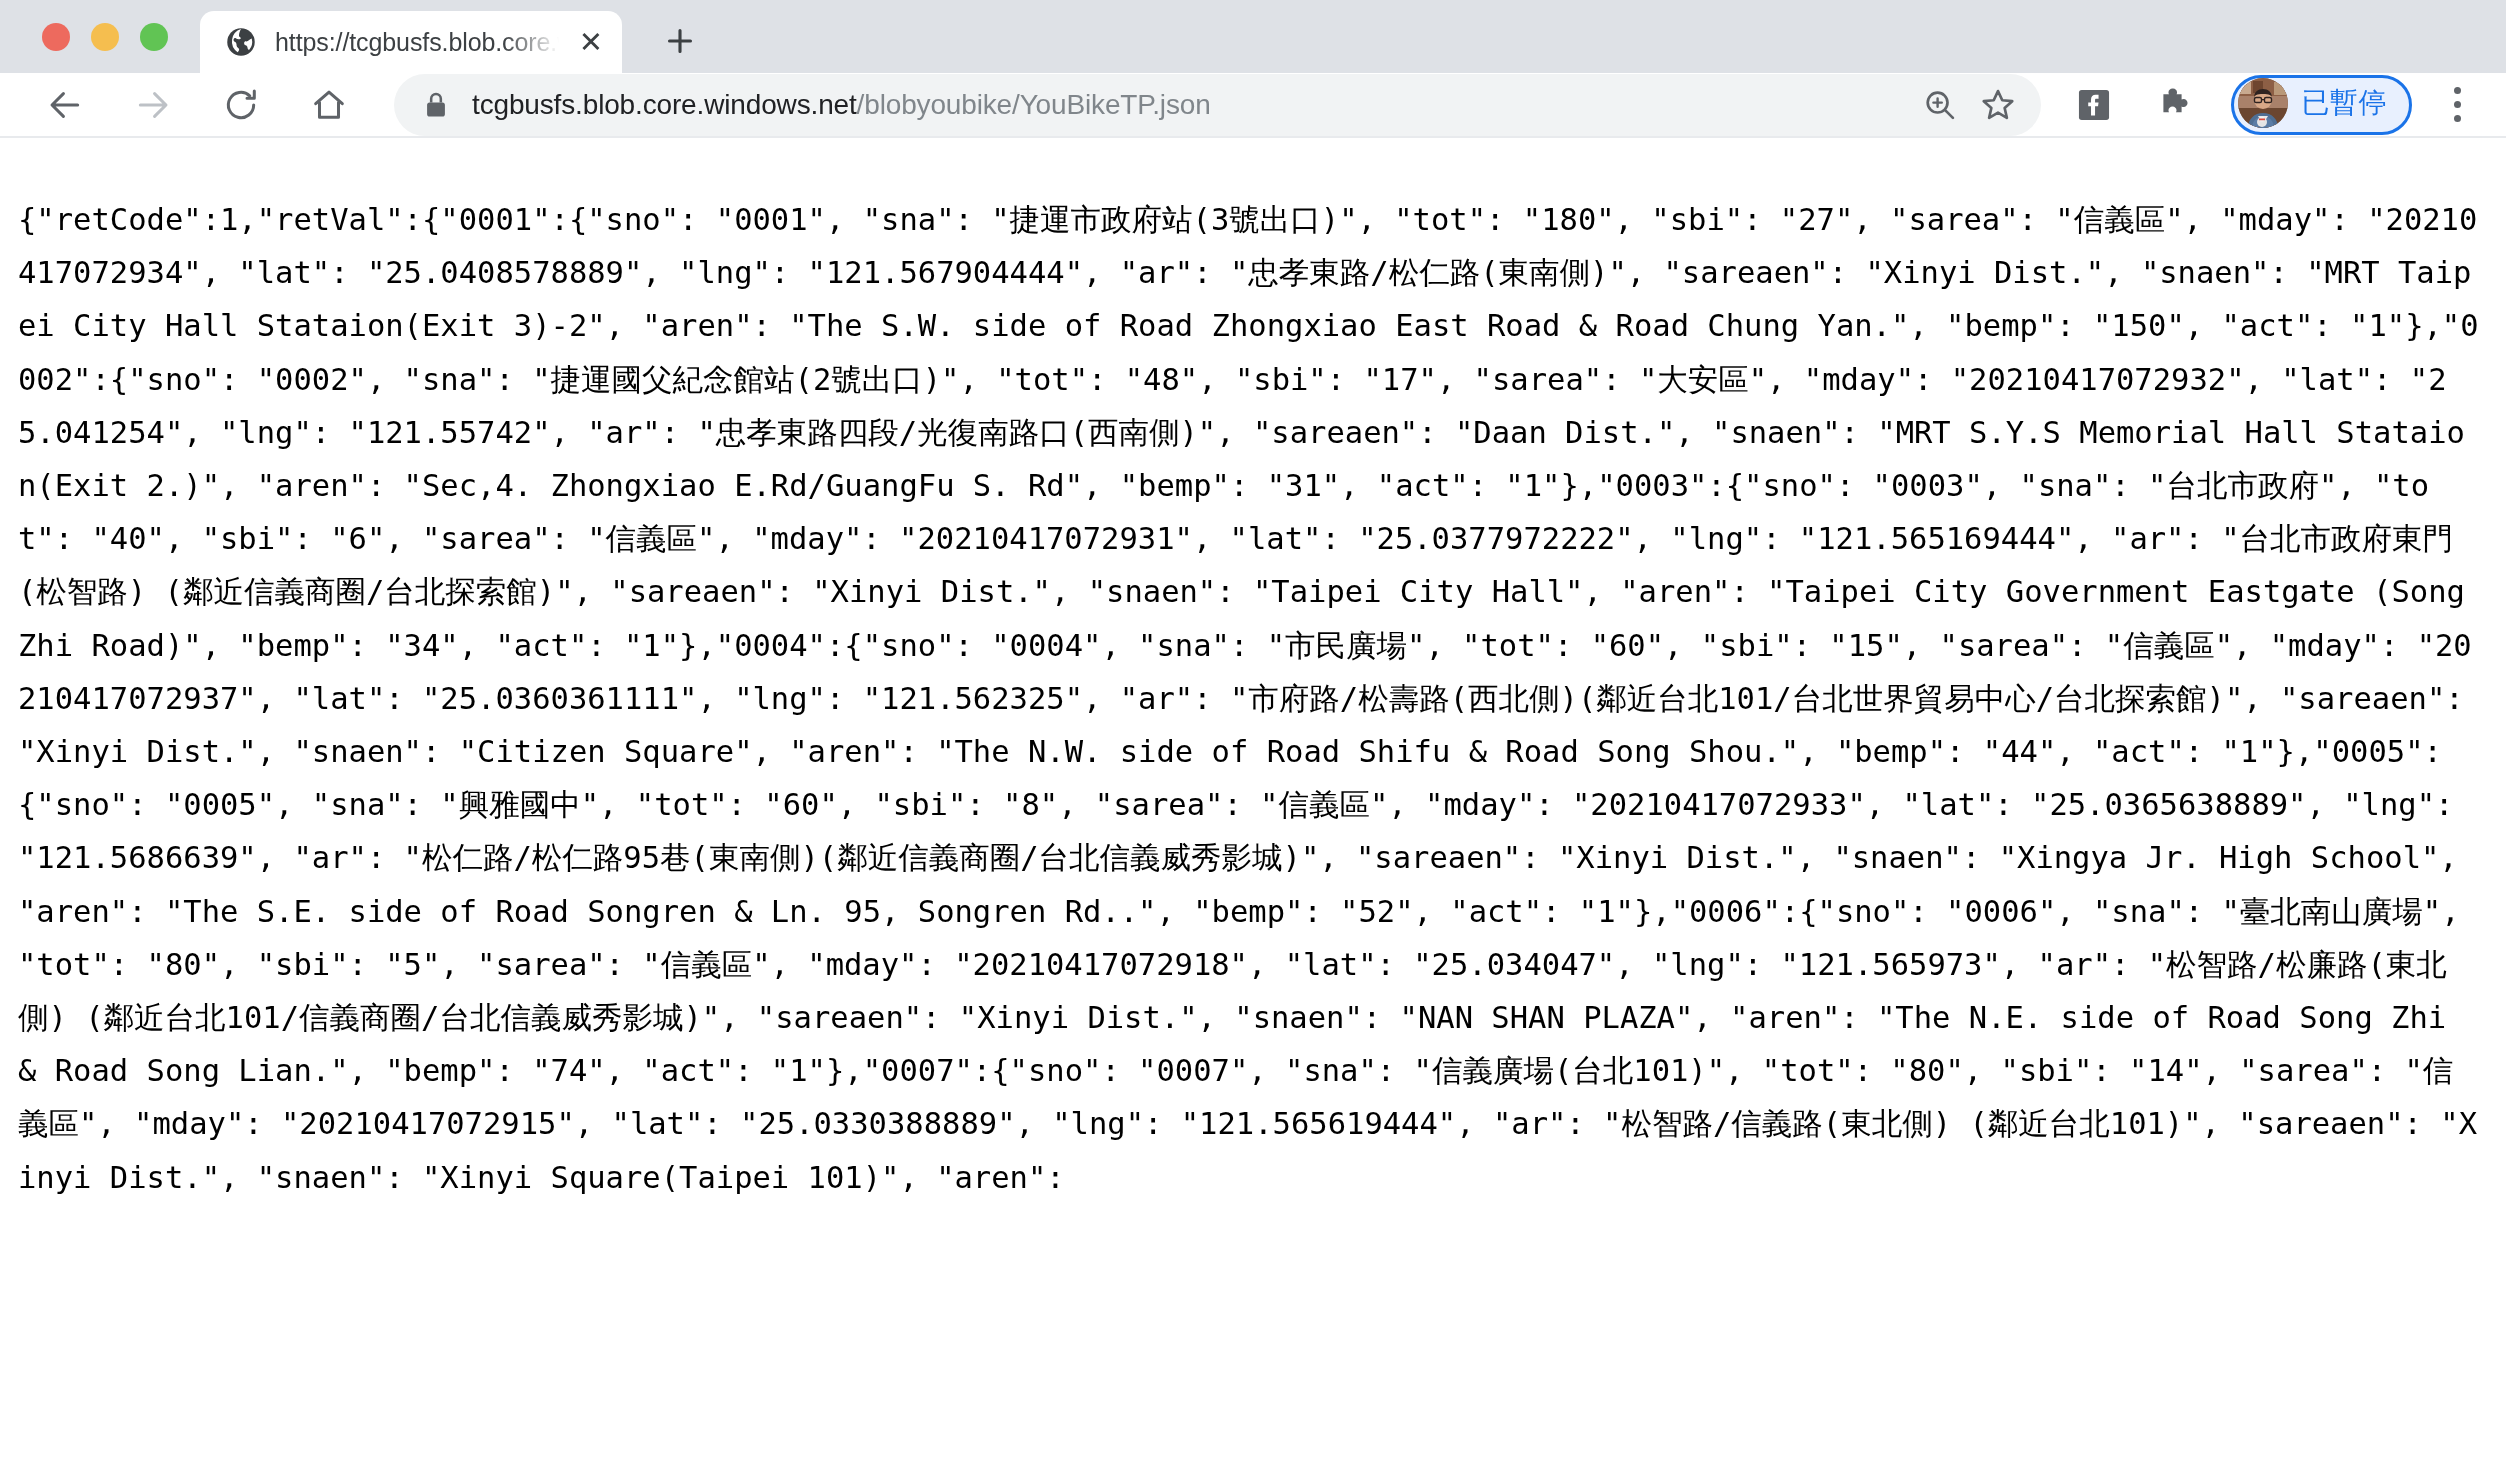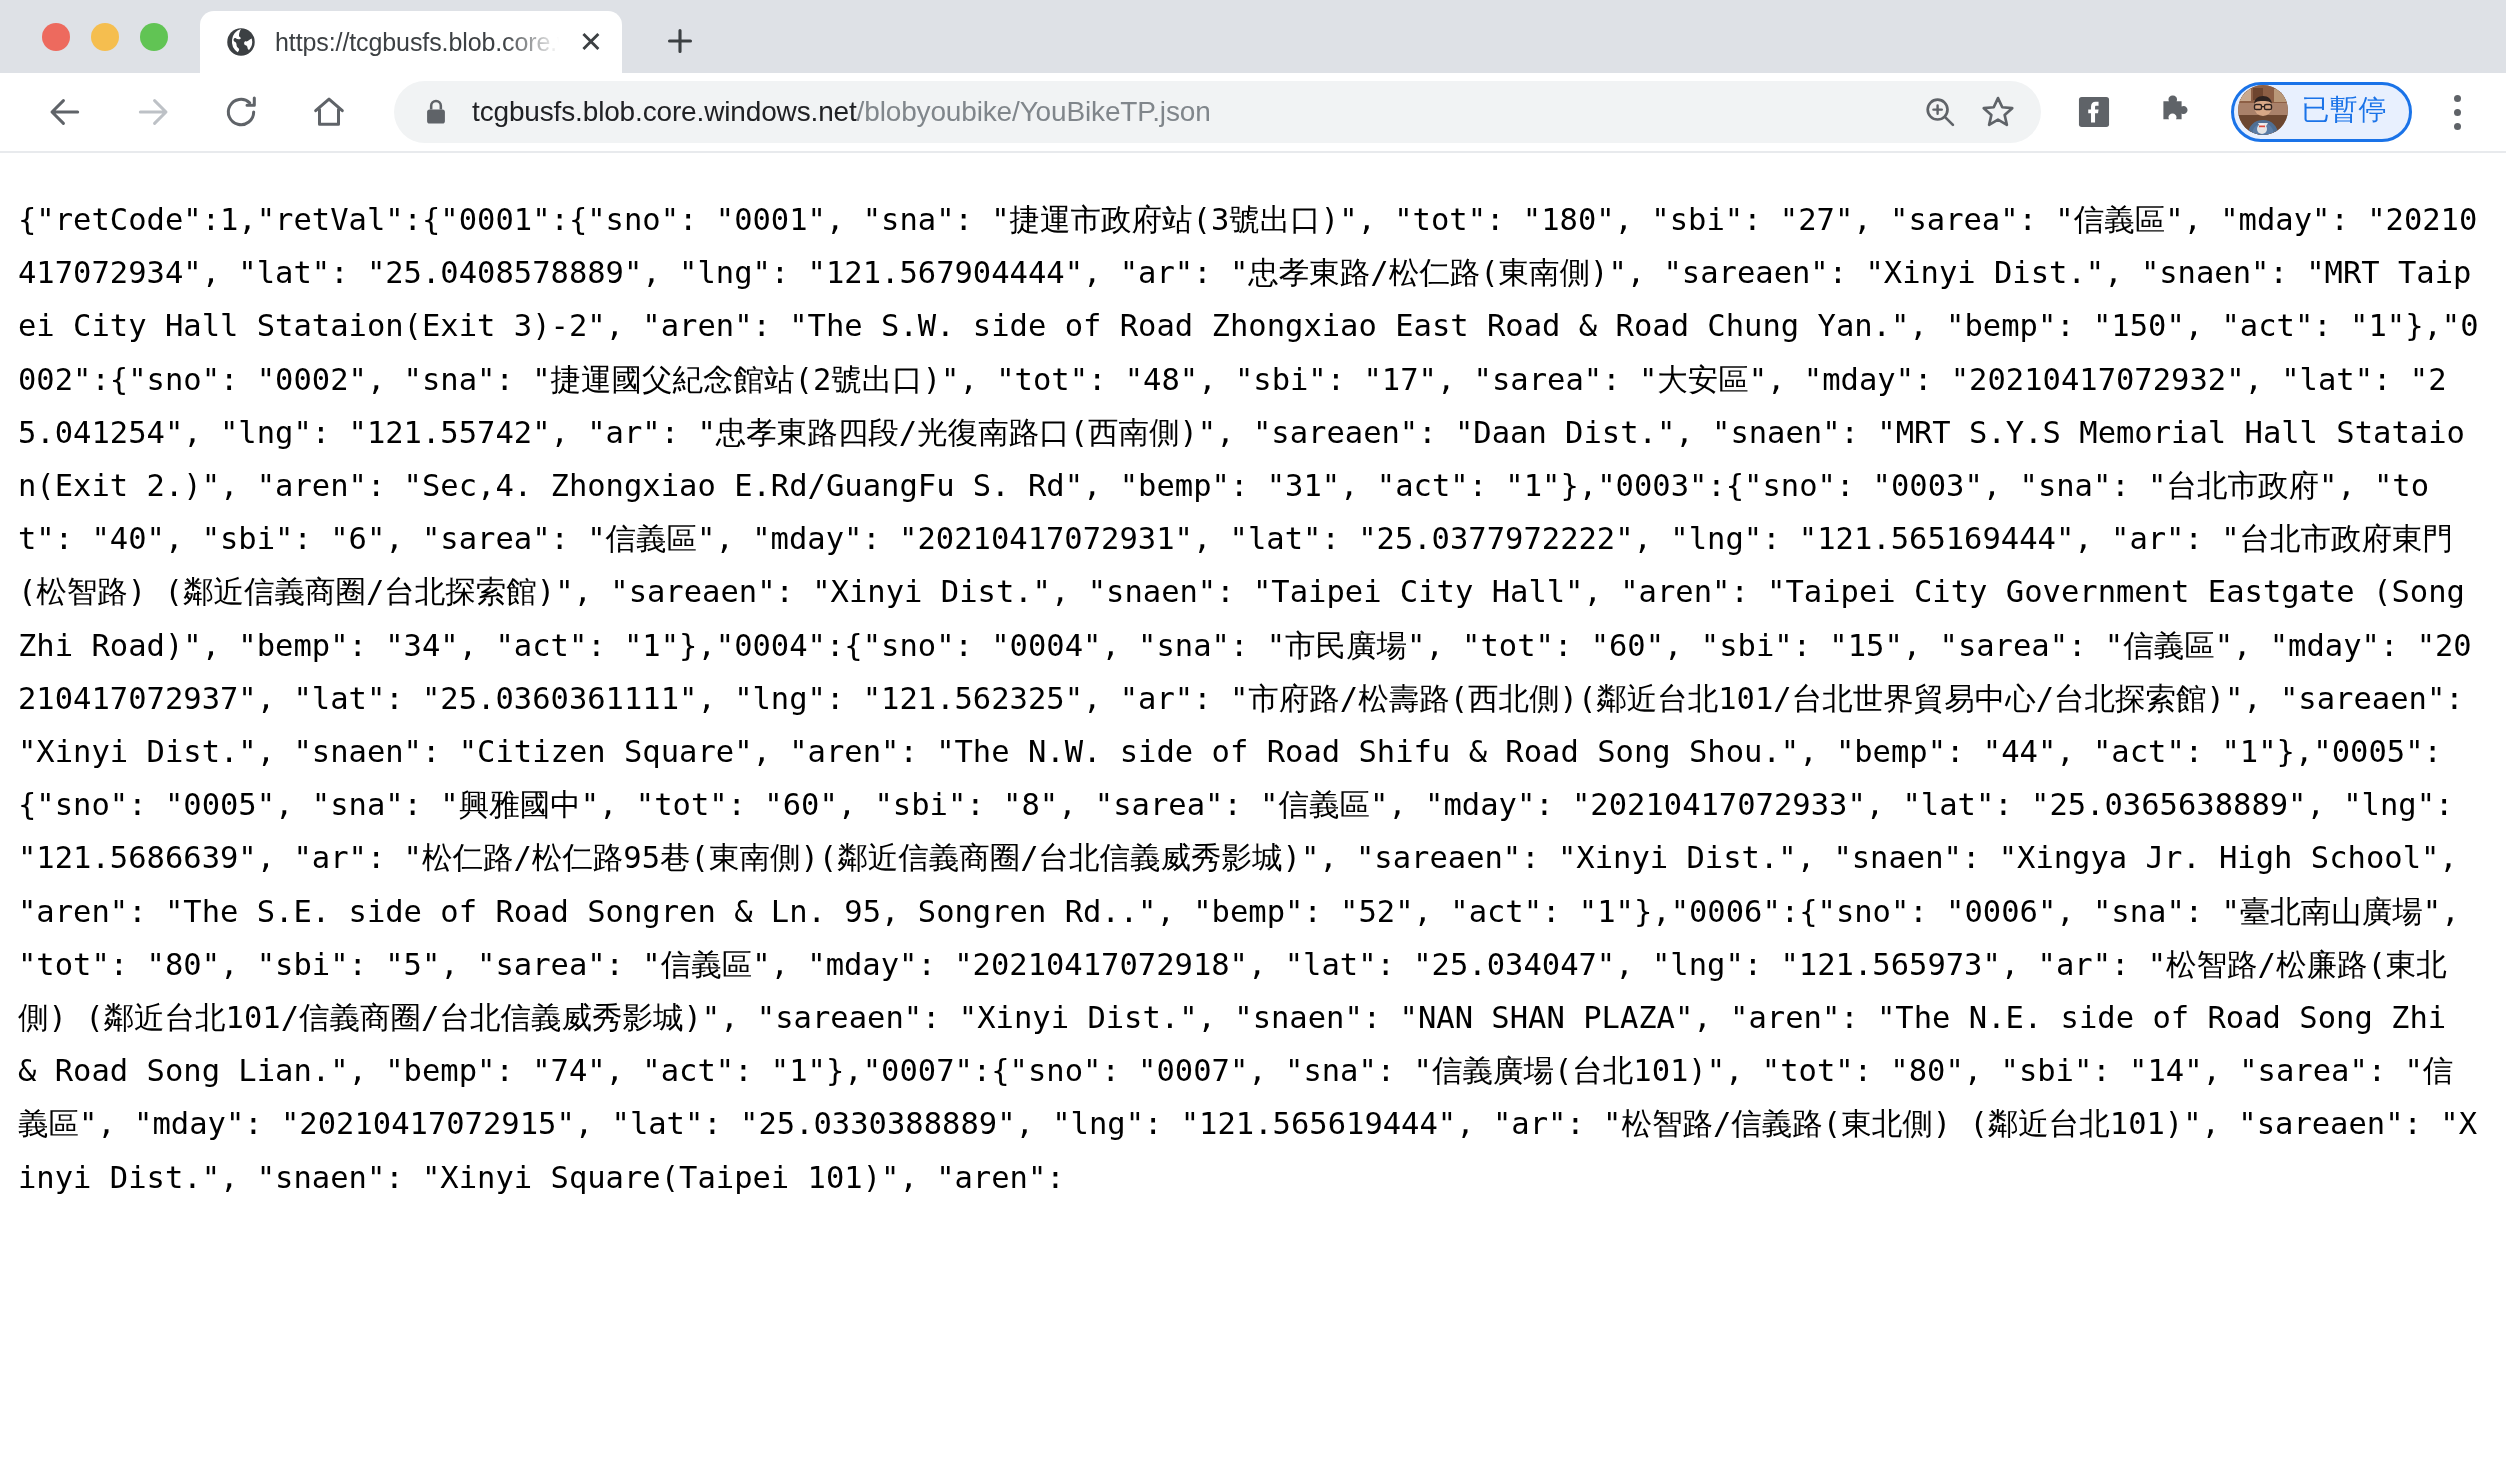--- a/index.html
+++ b/index.html
@@ -101,21 +101,21 @@
     margin-left: 30px;
     margin-bottom: 4px;
     display: flex;
     align-items: center;
     justify-content: center;
     color: #3c4043;
   }
 
   
   .toolbar {
-    height: 80px;
+    height: 65px;
     background: #ffffff;
     display: flex;
     align-items: center;
     padding: 0 24px 0 22px;
     box-sizing: border-box;
     border-bottom: 2px solid #e8eaed;
     position: relative;
   }
   .nav-btn {
     width: 62px;

